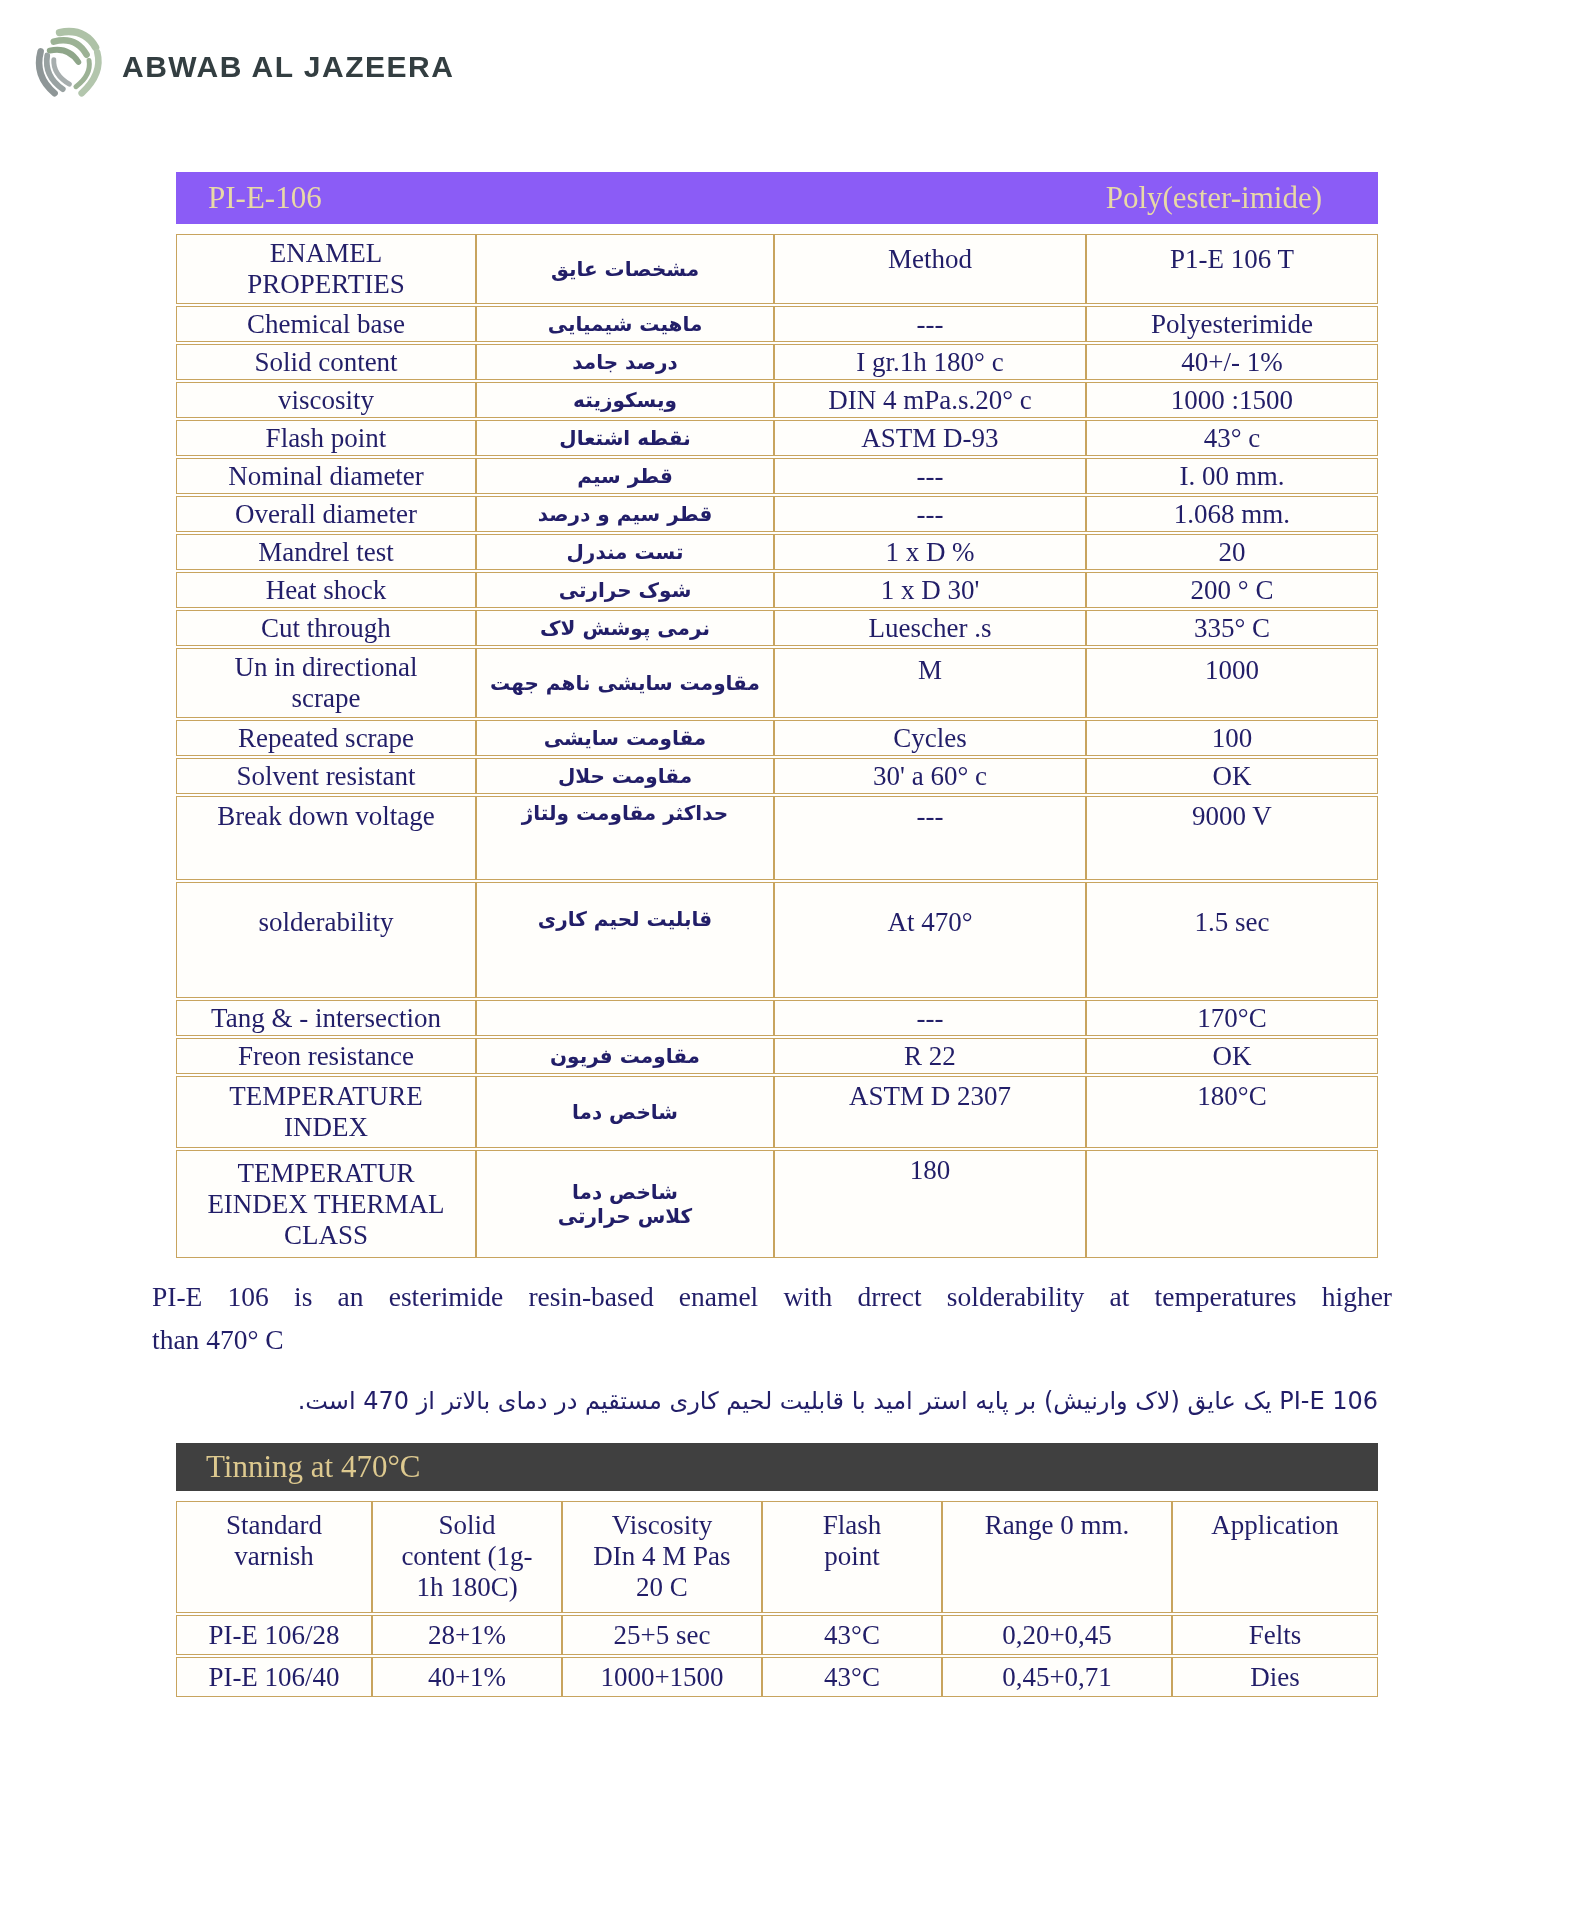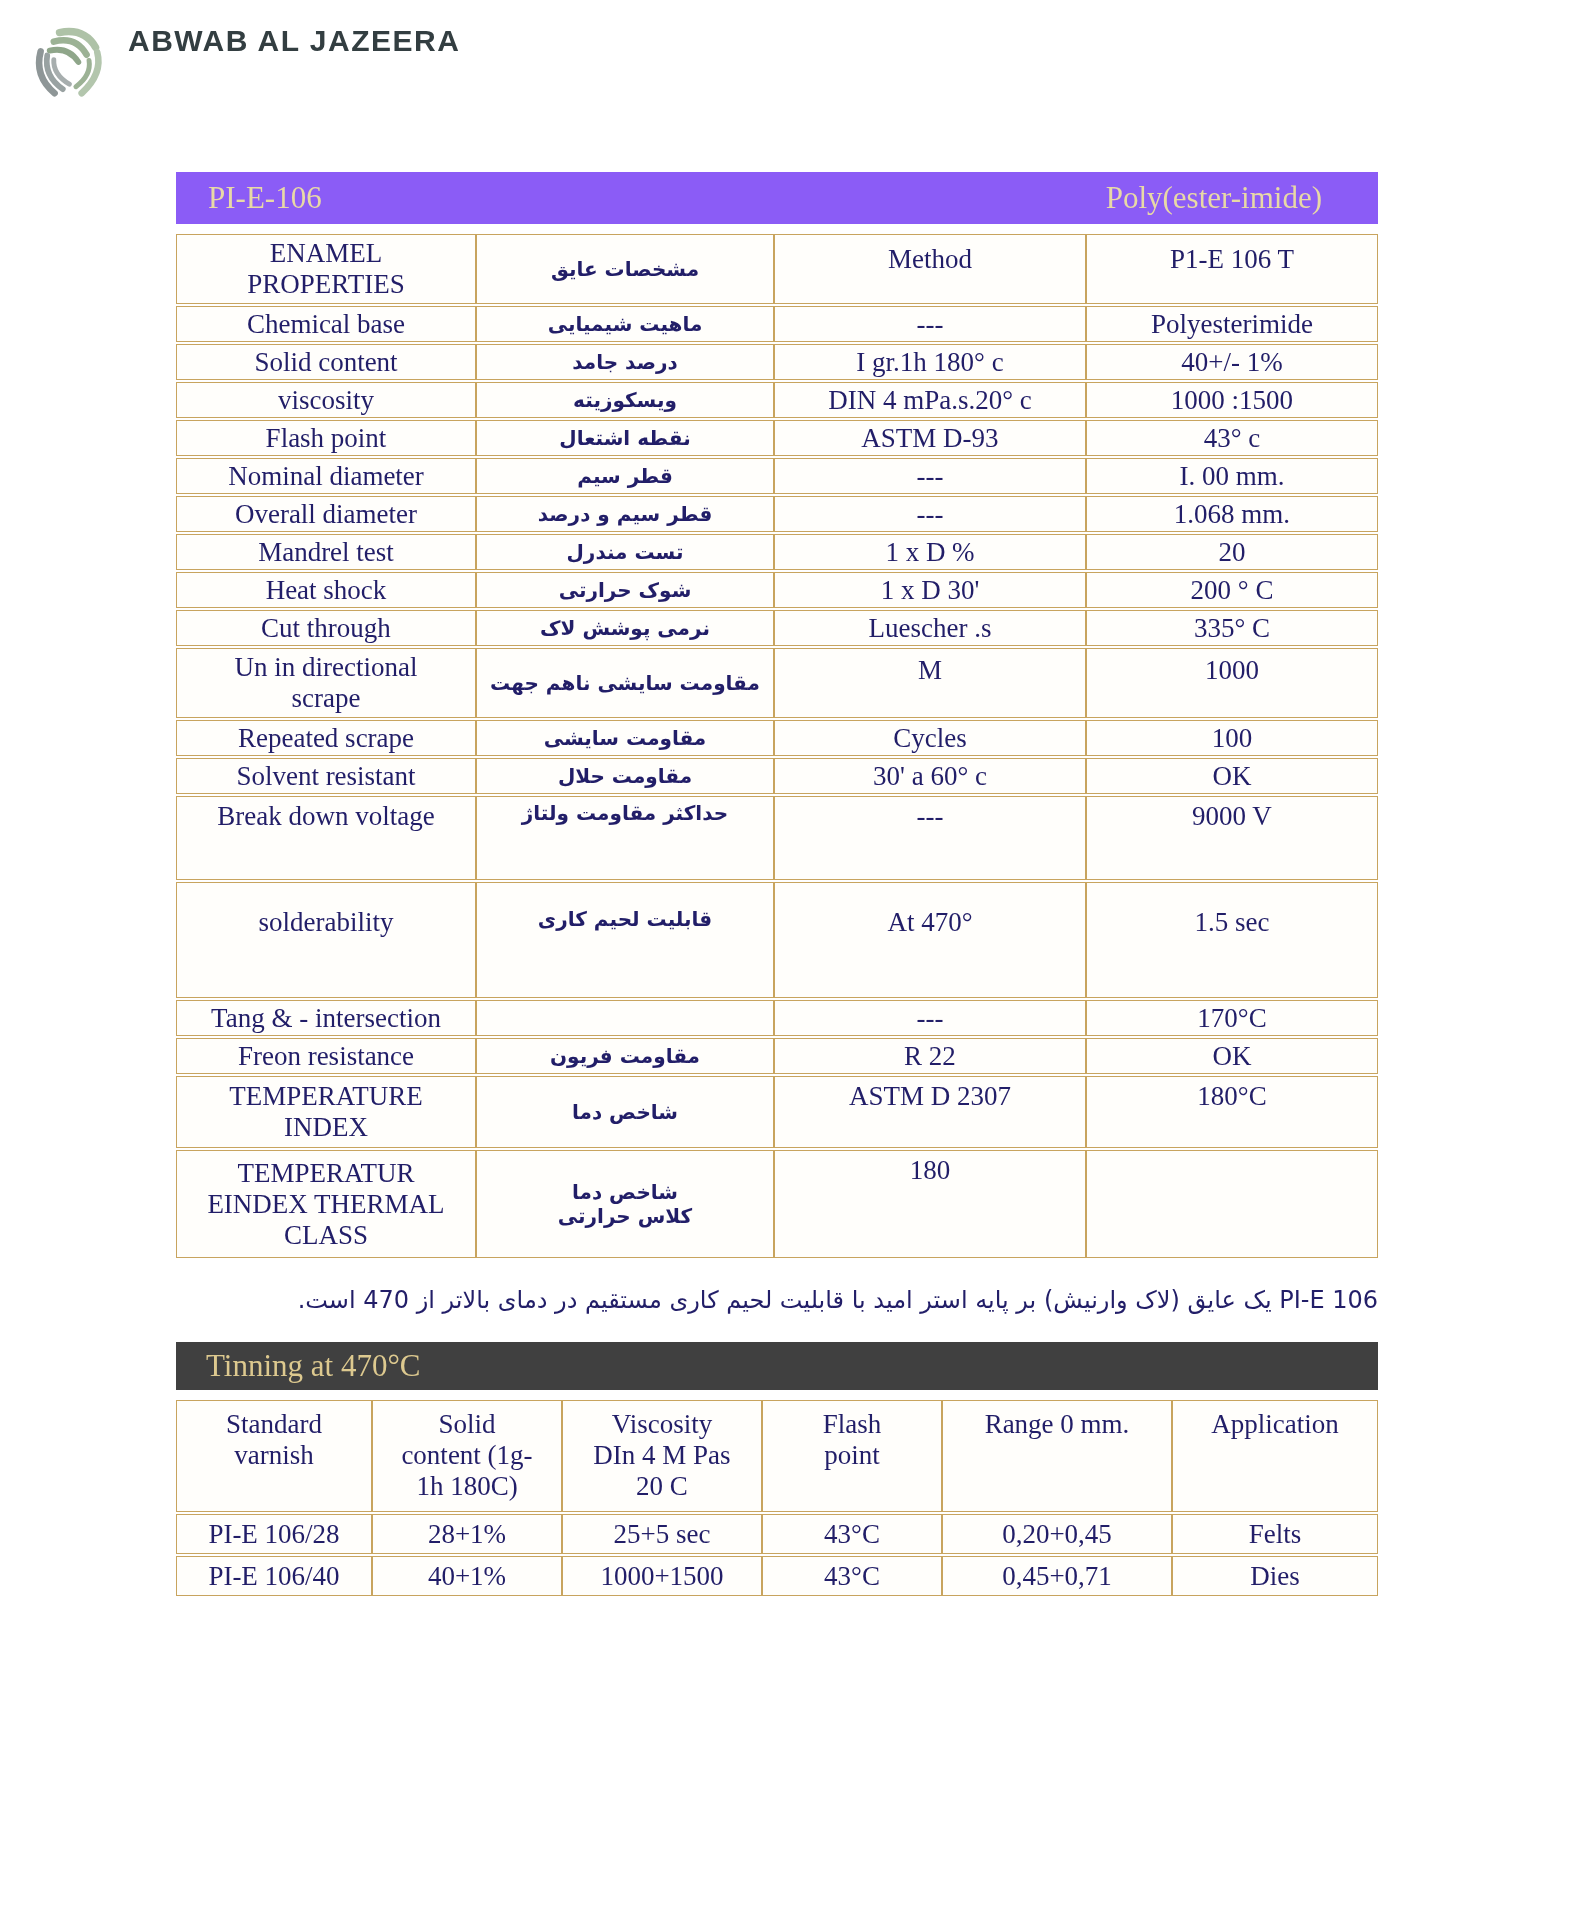--- a/index.html
+++ b/index.html
@@ -4,21 +4,21 @@
 <style>
   html,body { margin:0; padding:0; }
   body {
     width:1574px; height:1930px; position:relative;
     background:#ffffff;
     font-family:"Liberation Serif", serif;
     color:#221e68;
   }
 
   
-  .brand { position:absolute; top:24px; left:30px; display:flex; gap:16px; }
+  .brand { position:absolute; top:24px; left:30px; display:flex; align-items:center; gap:10px; }
   .brand-name {
     font-family:"Liberation Sans", sans-serif;
     font-weight:800; font-size:30px; letter-spacing:1.5px;
     color:#333e41;
   }
 
   
   .content { position:absolute; left:176px; top:172px; width:1202px; }
 
   .titlebar {
@@ -226,20 +226,24 @@
 EINDEX THERMAL
 CLASS</td>
           <td class="c-fa">شاخص دما
 کلاس حرارتی</td>
           <td class="c-method">180</td>
           <td class="c-value"></td>
         </tr>
       </tbody>
   </table>
 
+  <div class="note-en">
+    <div class="l1">PI-E 106  is an esterimide resin-based enamel with drrect solderability at temperatures higher</div>
+    <div class="l2">than 470° C</div>
+  </div>
 
   <div class="note-fa">PI-E 106 یک عایق (لاک وارنیش) بر پایه استر امید با قابلیت لحیم کاری مستقیم در دمای بالاتر از 470 است.</div>
 
   <div class="titlebar2">
     <span>Tinning at 470°C</span>
   </div>
 
   <table class="tinning">
     <colgroup>
       <col style="width:196px">

